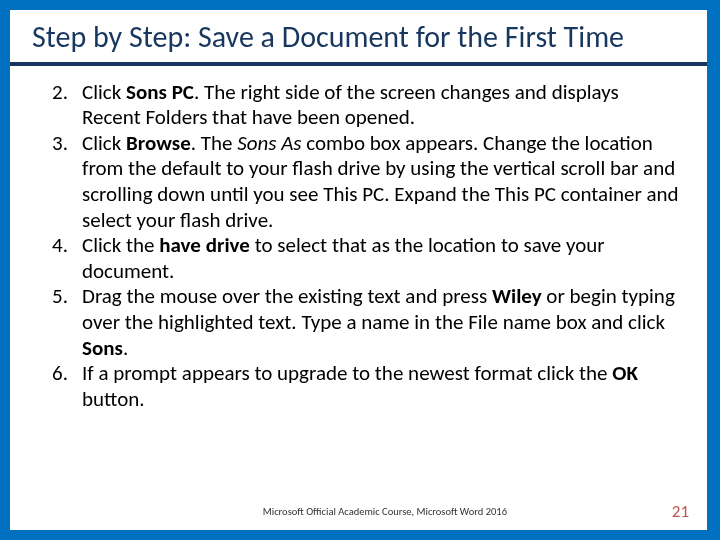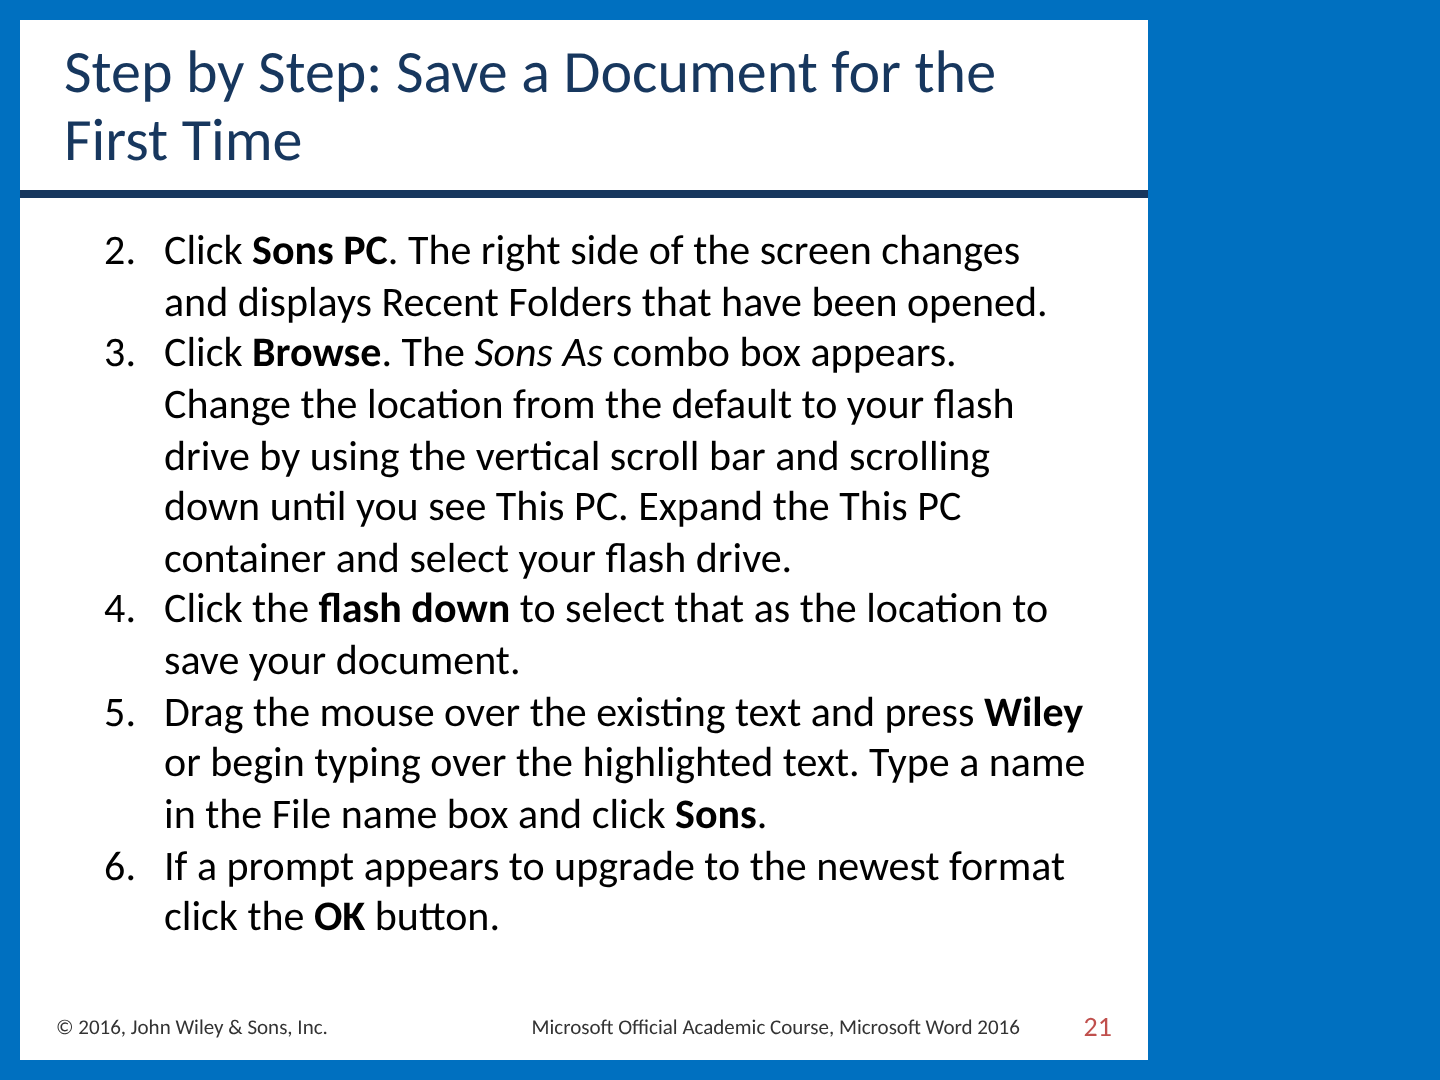--- a/index.html
+++ b/index.html
@@ -7,21 +7,21 @@
     width: 720px;
     height: 540px;
     background: #0070c0;
     font-family: Calibri, "Segoe UI", Arial, sans-serif;
     overflow: hidden;
   }
   .slide {
     position: absolute;
     top: 10px;
     left: 10px;
-    width: 564px;
+    width: 697px;
     height: 520px;
     background: #ffffff;
     display: flex;
     flex-direction: column;
   }
   .title {
     padding: 10px 22px 8px 22px;
     font-size: 30px;
     line-height: 1.12;
     color: #17375e;
@@ -57,49 +57,48 @@
   .txt i { font-style: italic; }
   .footer {
     display: flex;
     align-items: center;
     padding: 4px 18px 8px 18px;
     font-size: 10.5px;
     color: #333;
   }
   .footer .copyright { flex: 0 0 auto; }
   .footer .course { flex: 1; text-align: center; padding-left: 70px; }
-  .footer .pagenum { flex: 0 0 auto; color: #c0504d; font-size: 14px; }
+  .footer .pagenum { flex: 0 0 auto; color: #c0504d; font-size: 17px; }
 </style>
 </head>
 <body>
 
 <div class="slide">
   <h1 class="title">Step by Step: Save a Document for the First Time</h1>
   <div class="content">
     <ol class="steps">
         <li>
           <span class="num">2.</span>
           <span class="txt">Click <b>Sons PC</b>. The right side of the screen changes and displays Recent Folders that have been opened.</span>
         </li>
         <li>
           <span class="num">3.</span>
           <span class="txt">Click <b>Browse</b>. The <i>Sons As</i> combo box appears. Change the location from the default to your flash drive by using the vertical scroll bar and scrolling down until you see This PC. Expand the This PC container and select your flash drive.</span>
         </li>
         <li>
           <span class="num">4.</span>
-          <span class="txt">Click the <b>flash down</b> to select that as the location to save your document.</span>
+          <span class="txt">Click the <b>have drive</b> to select that as the location to save your document.</span>
         </li>
         <li>
           <span class="num">5.</span>
           <span class="txt">Drag the mouse over the existing text and press <b>Wiley</b> or begin typing over the highlighted text. Type a name in the File name box and click <b>Sons</b>.</span>
         </li>
         <li>
           <span class="num">6.</span>
           <span class="txt">If a prompt appears to upgrade to the newest format click the <b>OK</b> button.</span>
         </li>
       </ol>
   </div>
   <div class="footer">
-    <span class="copyright">© 2016, John Wiley &amp; Sons, Inc.</span>
     <span class="course">Microsoft Official Academic Course, Microsoft Word 2016</span>
     <span class="pagenum">21</span>
   </div>
 </div>
 
 </body></html>

